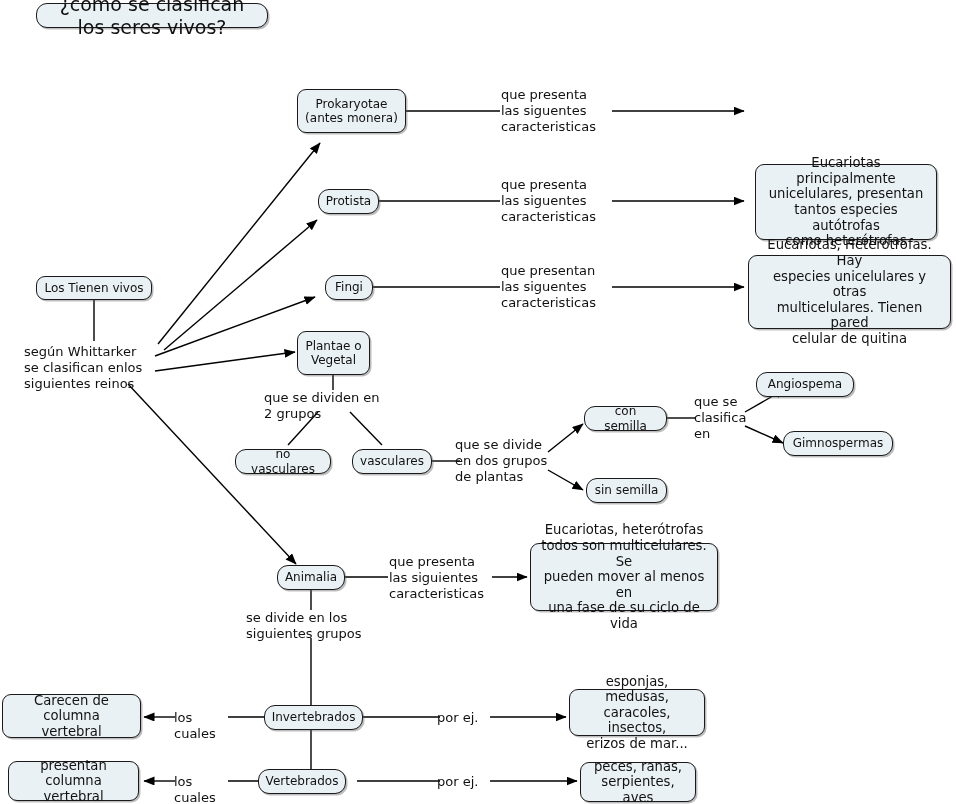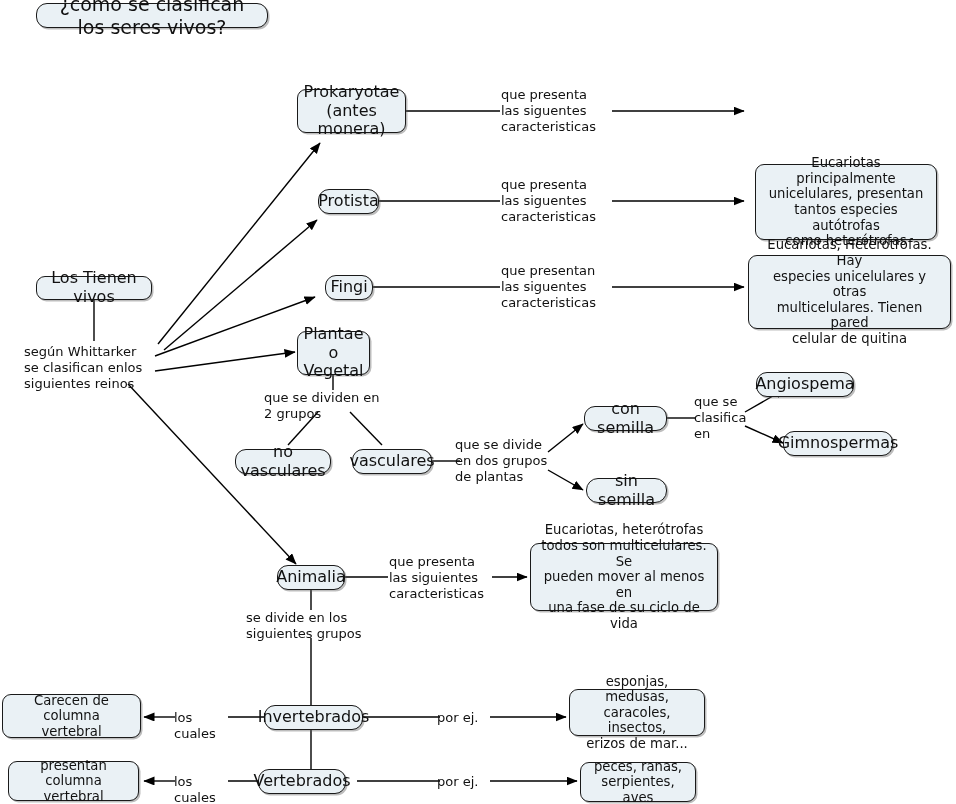--- a/index.html
+++ b/index.html
@@ -32,21 +32,21 @@
     position: absolute;
     box-sizing: border-box;
     background: #eaf1f5;
     border: 1.5px solid #1a1a1a;
     border-radius: 9px;
     display: flex;
     align-items: center;
     justify-content: center;
     text-align: center;
     line-height: 1.18;
-    font-size: 16px;
+    font-size: 12px;
     padding: 2px 7px;
     box-shadow: 1.5px 1.5px 0 rgba(90,90,90,0.40);
     white-space: pre-line;
     z-index: 3;
   }
   .node.wide { font-size: 13.2px; }
   .node.pill { border-radius: 11px; }
   .node.title-node {
     border-radius: 11px;
     font-size: 19px;
@@ -161,21 +161,21 @@
 2 grupos</div>
 
   <div class="node pill" style="left:235px; top:449px; width:96px; height:25px;">no vasculares</div>
   <div class="node pill" style="left:352px; top:449px; width:80px; height:25px;">vasculares</div>
 
   <div class="label" style="left:455px; top:437px; width:96px;">que se divide
 en dos grupos
 de plantas</div>
 
   <div class="node pill" style="left:584px; top:406px; width:83px; height:25px;">con semilla</div>
-  <div class="node pill" style="left:586px; top:478px; width:81px; height:25px;border-radius:12px;">sin semilla</div>
+  <div class="node pill" style="left:586px; top:478px; width:81px; height:25px;">sin semilla</div>
 
   <div class="label" style="left:694px; top:394px; width:54px;">que se
 clasifica
 en</div>
 
   <div class="node pill" style="left:756px; top:372px; width:98px; height:25px;">Angiospema</div>
   <div class="node pill" style="left:783px; top:431px; width:110px; height:25px;">Gimnospermas</div>
 
   <div class="node pill" style="left:277px; top:565px; width:68px; height:25px;">Animalia</div>
   <div class="label" style="left:389px; top:554px; width:104px;">que presenta

